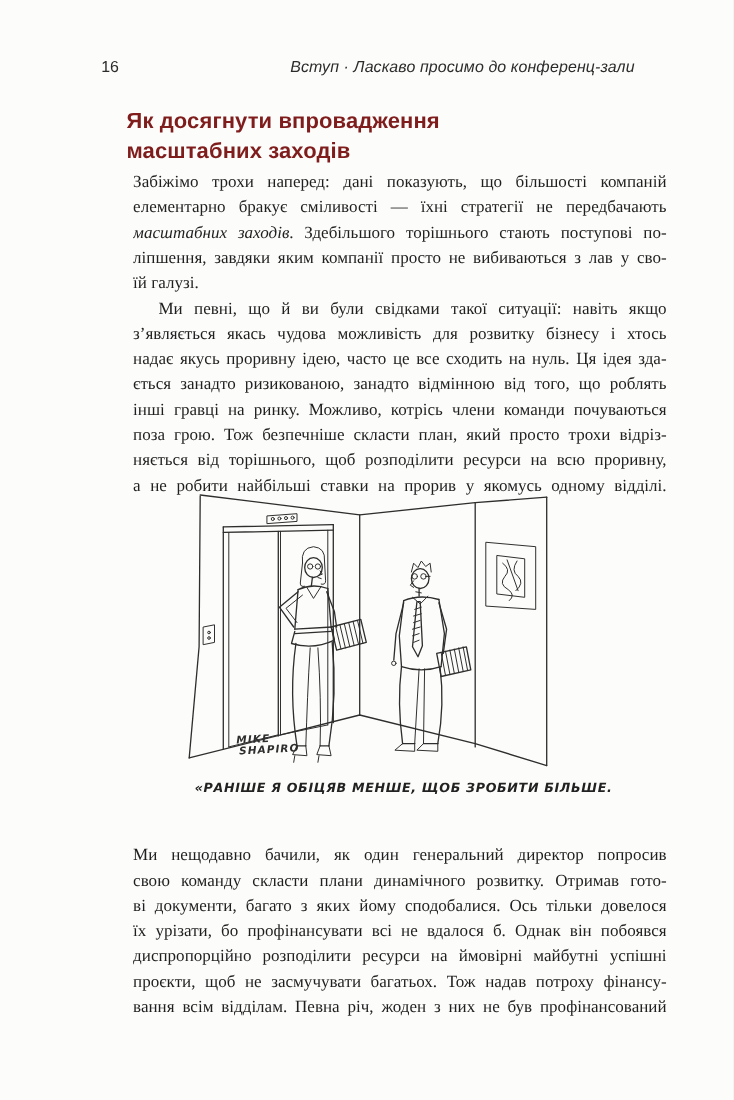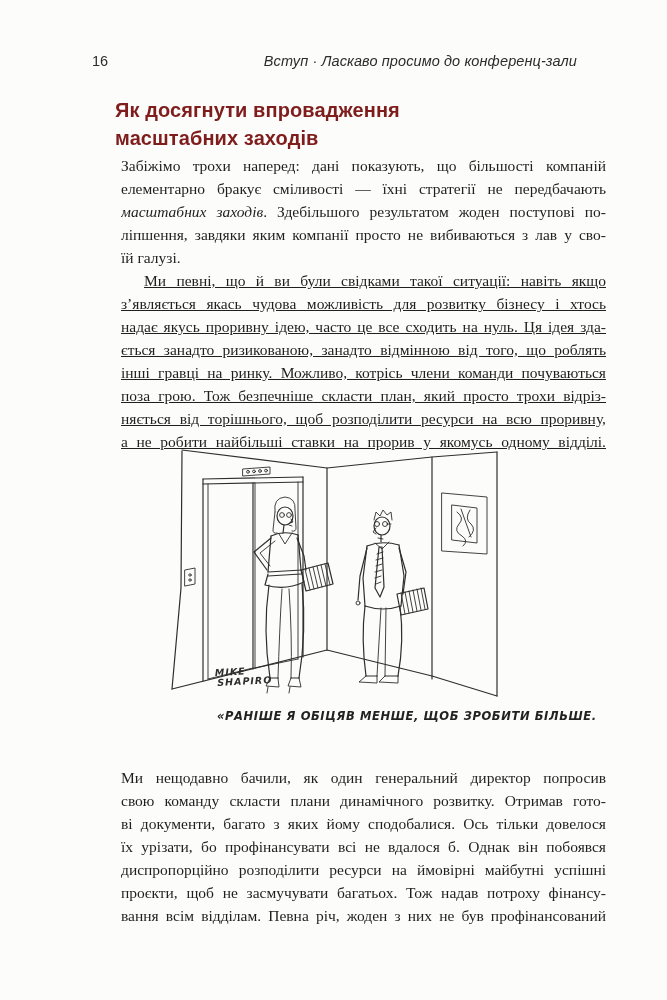--- a/index.html
+++ b/index.html
@@ -26,57 +26,57 @@
   
   .body-block { position:absolute; left:108px; width:485px; font-size:15.5px; color:var(--ink);margin-left:13px; }
   .body-block .line {
     height:23px; line-height:23px; overflow:hidden;
     text-align:justify; text-align-last:justify; white-space:normal;
   }
   .body-block .line.short { text-align-last:left; }
   .body-block .line.indent { text-indent:23px; }
   .it { font-style:italic; }
   #para-0 { top:154px; }
-  #para-1 { top:269px;text-decoration:underline; }
+  #para-1 { top:269px; }
   #para-2 { top:766px; }
   
   .cartoon { position:absolute; left:165px; top:448px; width:347px; height:252px; }
   .cartoon svg { display:block; width:100%; height:100%; }
   .ln { fill:none; stroke:var(--stroke); stroke-width:1.2; stroke-linecap:round; stroke-linejoin:round; }
   .thin { stroke-width:0.9; }
   .sig-text {
     fill:var(--stroke); font-family:"DejaVu Sans", sans-serif;
     font-size:9.5px; font-style:italic; font-weight:700; letter-spacing:1px;
   }
   
   .caption {
     position:absolute; left:177px; top:707px; width:400px;
     font-family:"DejaVu Sans", sans-serif; font-weight:700; font-style:italic;
-    font-size:11.5px; line-height:19.5px; letter-spacing:0.6px; color:#222;margin-left:40px;
+    font-size:11.5px; line-height:19.5px; letter-spacing:0.6px; color:#222;
   }
 </style>
 </head>
 <body>
 
 <div class="page">
 
   <div class="header">
     <span class="page-num">16</span>
     <span class="running-head">Вступ · Ласкаво просимо до конференц-зали</span>
   </div>
 
   <div class="heading">
       <div>Як досягнути впровадження</div>
       <div>масштабних заходів</div>
     </div>
 
   <div class="body-block" id="para-0">
       <div class="line"><span>Забіжімо трохи наперед: дані показують, що більшості компаній</span></div>
       <div class="line"><span>елементарно бракує сміливості — їхні стратегії не передбачають</span></div>
-      <div class="line"><span class="it">масштабних заходів</span><span>. Здебільшого результатом жоден поступові по-</span></div>
+      <div class="line"><span class="it">масштабних заходів</span><span>. Здебільшого торішнього стають поступові по-</span></div>
       <div class="line"><span>ліпшення, завдяки яким компанії просто не вибиваються з лав у сво-</span></div>
       <div class="line short"><span>їй галузі.</span></div>
     </div>
   <div class="body-block" id="para-1">
       <div class="line indent"><span>Ми певні, що й ви були свідками такої ситуації: навіть якщо</span></div>
       <div class="line"><span>з’являється якась чудова можливість для розвитку бізнесу і хтось</span></div>
       <div class="line"><span>надає якусь проривну ідею, часто це все сходить на нуль. Ця ідея зда-</span></div>
       <div class="line"><span>ється занадто ризикованою, занадто відмінною від того, що роблять</span></div>
       <div class="line"><span>інші гравці на ринку. Можливо, котрісь члени команди почуваються</span></div>
       <div class="line"><span>поза грою. Тож безпечніше скласти план, який просто трохи відріз-</span></div>

